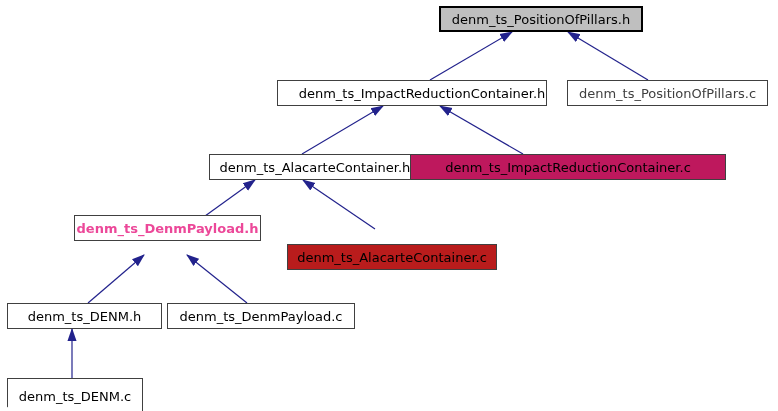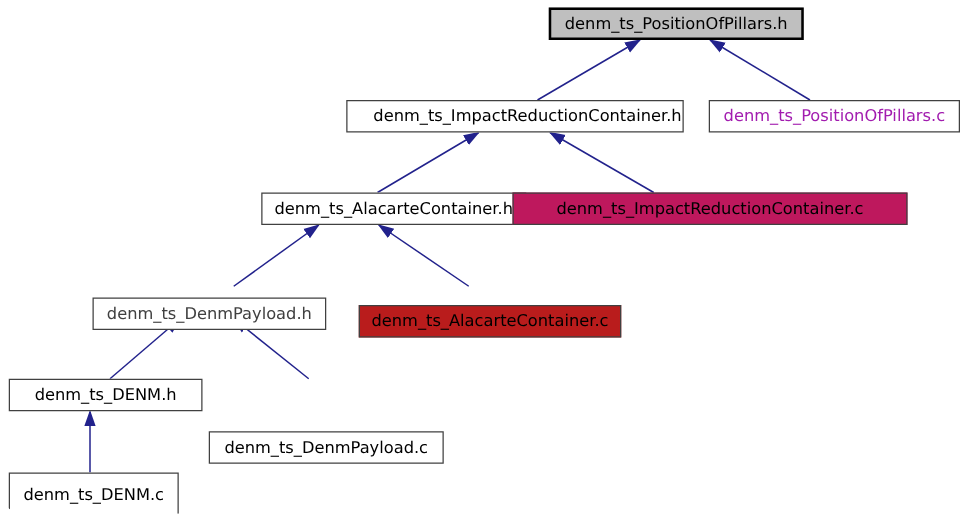--- a/index.html
+++ b/index.html
@@ -50,21 +50,21 @@
       <line x1="302" y1="154" x2="383" y2="106" stroke="#22228c" stroke-width="1.2" marker-end="url(#arrow)"></line>
       <line x1="523" y1="154" x2="440" y2="106" stroke="#22228c" stroke-width="1.2" marker-end="url(#arrow)"></line>
       <line x1="187" y1="229" x2="255" y2="180" stroke="#22228c" stroke-width="1.2" marker-end="url(#arrow)"></line>
       <line x1="375" y1="229" x2="303" y2="180" stroke="#22228c" stroke-width="1.2" marker-end="url(#arrow)"></line>
       <line x1="88" y1="303" x2="144" y2="255" stroke="#22228c" stroke-width="1.2" marker-end="url(#arrow)"></line>
       <line x1="247" y1="303" x2="187" y2="255" stroke="#22228c" stroke-width="1.2" marker-end="url(#arrow)"></line>
       <line x1="72" y1="378" x2="72" y2="329" stroke="#22228c" stroke-width="1.2" marker-end="url(#arrow)"></line>
     </svg>
     <div class="node hl" style="left: 439px; top: 6px; width: 204px; height: 26px; background: rgb(191, 191, 191); border-color: rgb(0, 0, 0); color: rgb(0, 0, 0);">denm_ts_PositionOfPillars.h</div>
     <div class="node" style="left: 277px; top: 80px; width: 270px; height: 26px; background: rgb(255, 255, 255); border-color: rgb(64, 64, 64); color: rgb(0, 0, 0); padding-left: 20px;">denm_ts_ImpactReductionContainer.h</div>
-    <div class="node" style="left: 567px; top: 80px; width: 201px; height: 26px; background: rgb(255, 255, 255); border-color: rgb(64, 64, 64); color: #a21caf;">denm_ts_PositionOfPillars.c</div>
+    <div class="node" style="left: 567px; top: 80px; width: 201px; height: 26px; background: rgb(255, 255, 255); border-color: rgb(64, 64, 64); color: #404040;">denm_ts_PositionOfPillars.c</div>
     <div class="node" style="left: 173px; top: 154px; width: 212px; height: 26px; background: rgb(255, 255, 255); border-color: rgb(64, 64, 64); color: rgb(0, 0, 0); margin-left: 36px;">denm_ts_AlacarteContainer.h</div>
     <div class="node" style="left: 410px; top: 154px; width: 316px; height: 26px; background: #be185d; border-color: rgb(64, 64, 64); color: rgb(0, 0, 0);">denm_ts_ImpactReductionContainer.c</div>
-    <div class="node" style="left: 74px; top: 238px; width: 187px; height: 26px; background: rgb(255, 255, 255); border-color: rgb(64, 64, 64); color: #404040;">denm_ts_DenmPayload.h</div>
+    <div class="node" style="left: 74px; top: 215px; width: 187px; height: 26px; background: rgb(255, 255, 255); border-color: rgb(64, 64, 64); color: #ec4899; font-weight: bold;">denm_ts_DenmPayload.h</div>
     <div class="node" style="left: 287px; top: 244px; width: 210px; height: 26px; background: #b91c1c; border-color: rgb(64, 64, 64); color: rgb(0, 0, 0);">denm_ts_AlacarteContainer.c</div>
     <div class="node" style="left: 7px; top: 303px; width: 155px; height: 26px; background: rgb(255, 255, 255); border-color: rgb(64, 64, 64); color: rgb(0, 0, 0);">denm_ts_DENM.h</div>
-    <div class="node" style="left: 167px; top: 303px; width: 188px; height: 26px; background: rgb(255, 255, 255); border-color: rgb(64, 64, 64); color: rgb(0, 0, 0); margin-top: 42px;">denm_ts_DenmPayload.c</div>
+    <div class="node" style="left: 167px; top: 303px; width: 188px; height: 26px; background: rgb(255, 255, 255); border-color: rgb(64, 64, 64); color: rgb(0, 0, 0);">denm_ts_DenmPayload.c</div>
     <div class="node" style="left: 7px; top: 378px; width: 136px; height: 36px; background: rgb(255, 255, 255); border-color: rgb(64, 64, 64); color: rgb(0, 0, 0);">denm_ts_DENM.c</div>
   </div>
 
 </body></html>

